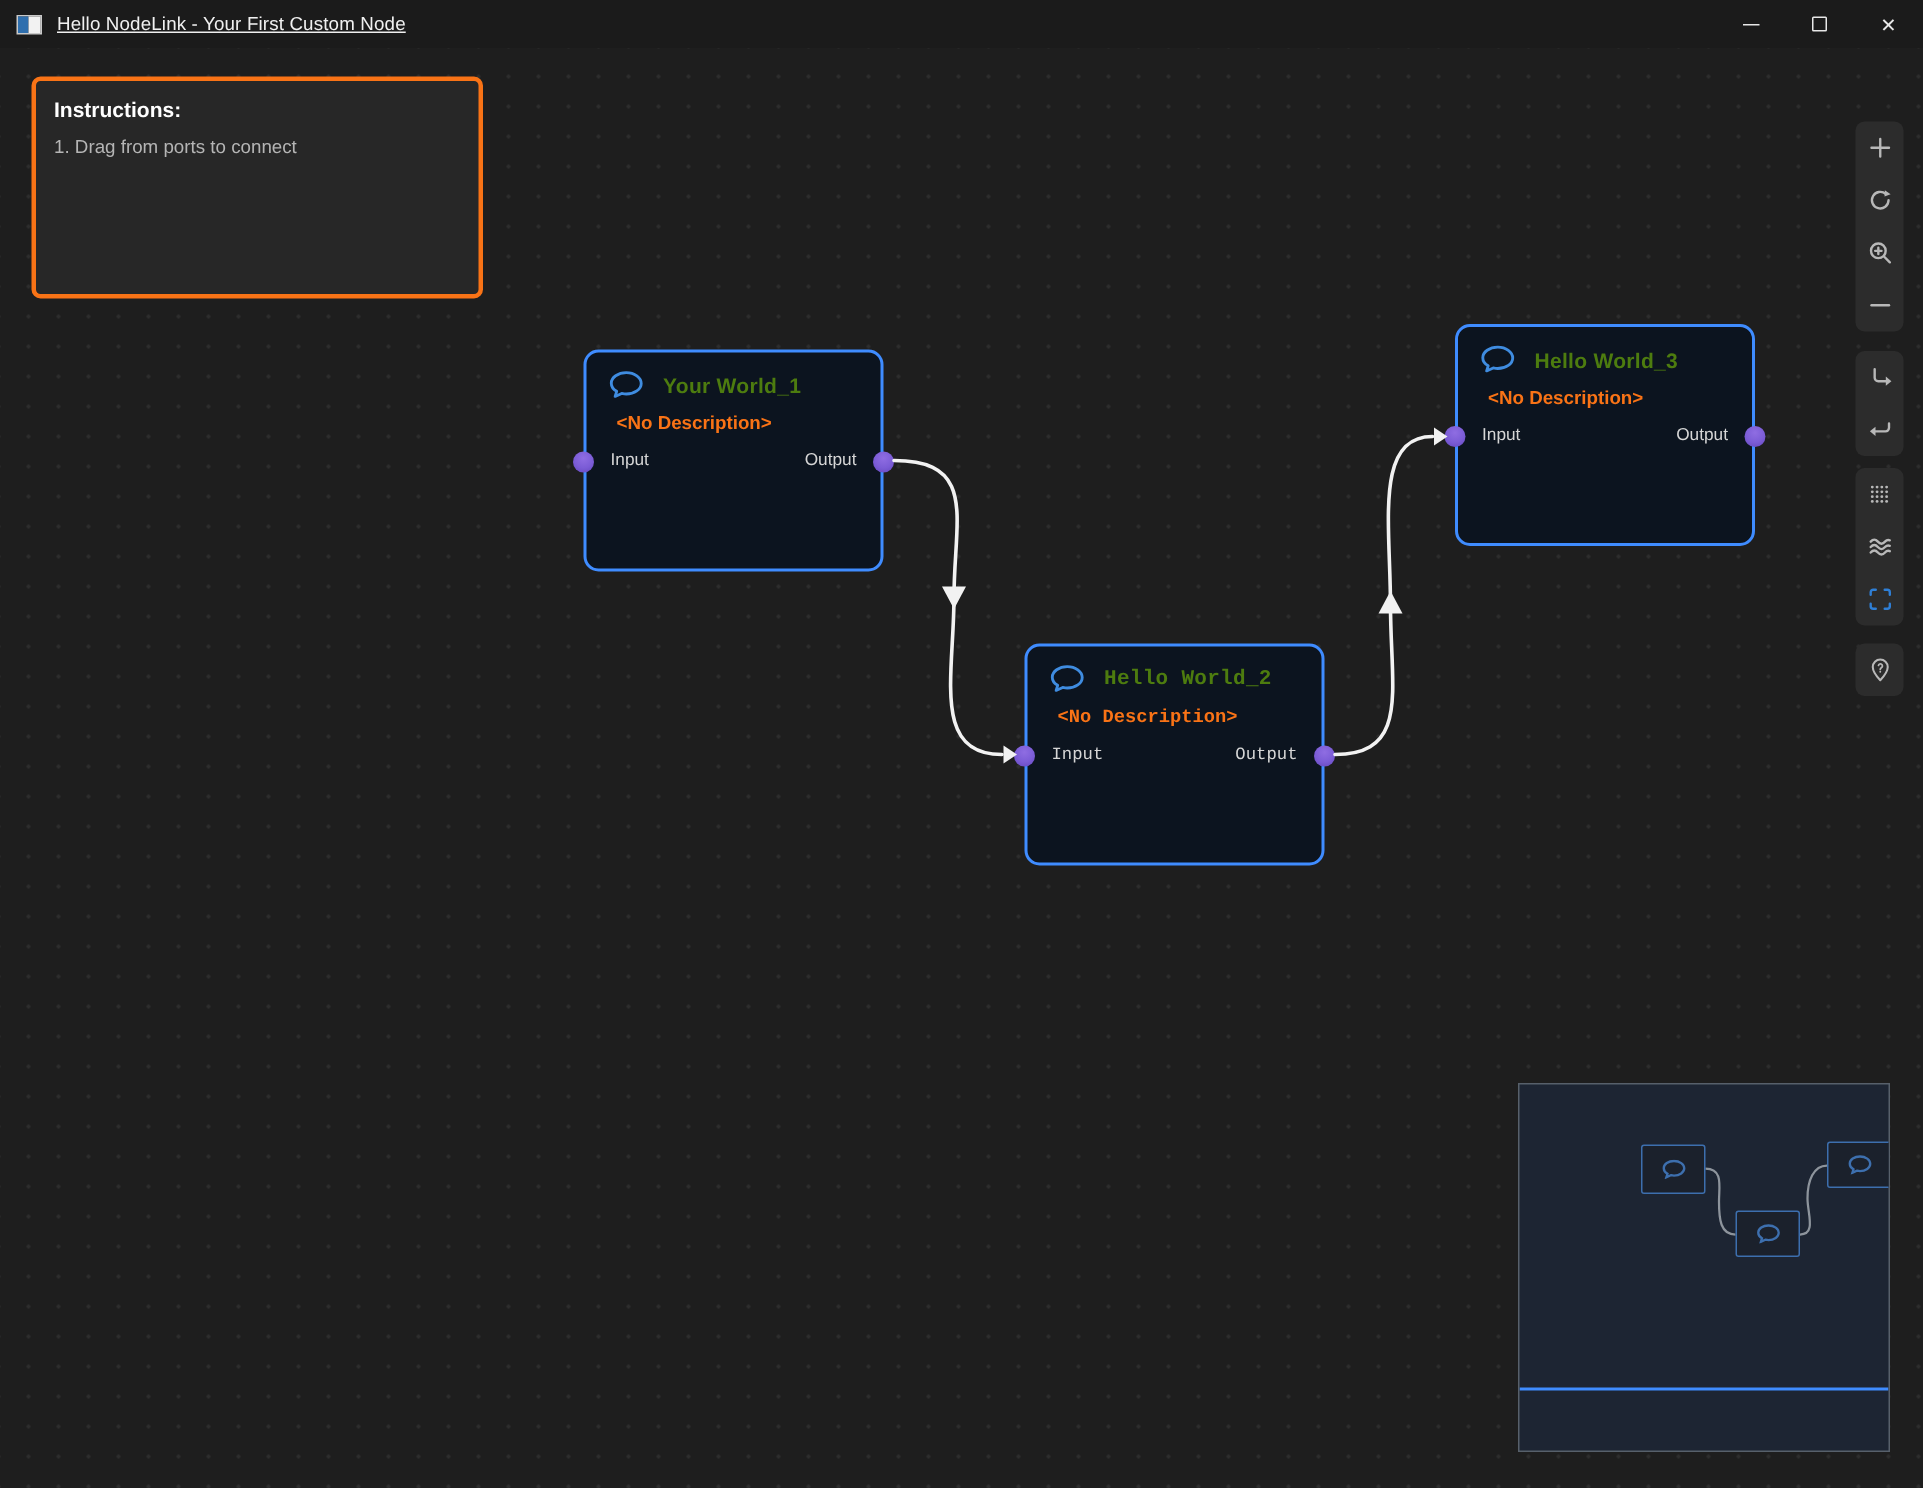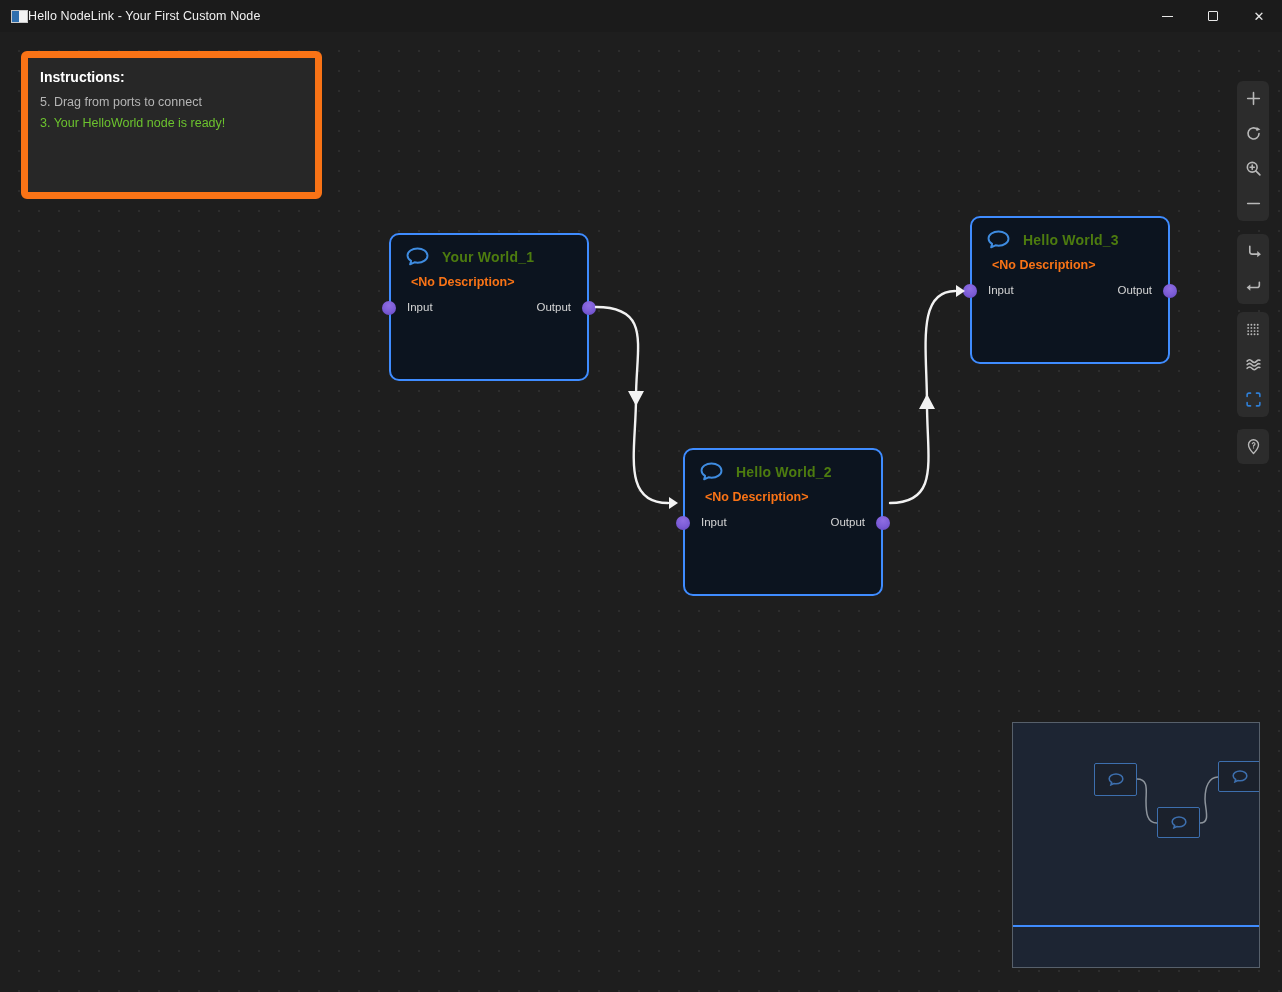--- a/index.html
+++ b/index.html
@@ -17,50 +17,50 @@
   html,body{width:1282px;height:992px;overflow:hidden;background:#161616;
     font-family:"Liberation Sans", sans-serif;}
   .window{position:relative;width:1282px;height:992px;background:#161616;}
 
   
   .titlebar{position:absolute;left:0;top:0;width:100%;height:32px;background:#1b1b1b;
     display:flex;align-items:center;z-index:50;}
   .app-icon{width:17px;height:13px;margin-left:11px;border:1px solid #c9c9c9;display:flex;}
   .app-icon .half-l{width:45%;height:100%;background:#2f6fae;}
   .app-icon .half-r{width:55%;height:100%;background:#f2f2f2;}
-  .win-title{color:#f0f0f0;font-size:12.5px;letter-spacing:.1px;}
+  .win-title{color:#f0f0f0;font-size:12.5px;margin-left:10px;letter-spacing:.1px;text-decoration:underline;}
   .win-controls{position:absolute;right:0;top:0;height:32px;display:flex;}
   .win-btn{width:46px;height:32px;display:flex;align-items:center;justify-content:center;color:#e8e8e8;}
   .glyph-min{width:11px;height:1px;background:#e8e8e8;}
   .glyph-max{width:10px;height:10px;border:1px solid #e8e8e8;border-radius:1px;}
   .glyph-close{font-size:13px;line-height:1;}
 
   
   .canvas{position:absolute;left:0;top:32px;width:1282px;height:960px;
     background-color:var(--canvas-bg);
     background-image:radial-gradient(#2d2d2d 1.1px, transparent 1.3px);
     background-size:20px 20px;background-position:9px 9px;}
 
   
   .instructions{position:absolute;left:21px;top:51px;width:301px;height:148px;
-    background:#272727;border:7px solid #f97316;border-radius:6px;padding:11px 12px;z-index:10;}
+    background:#272727;border:3px solid #f97316;border-radius:6px;padding:11px 12px;z-index:10;}
   .instructions h3{font-size:14px;font-weight:bold;color:#ffffff;margin-bottom:7px;}
   .instructions .line{font-size:12.5px;color:#b5b5b5;line-height:21px;}
   .instructions .line.ready{color:var(--success-green);}
 
   
   svg.wires{position:absolute;left:0;top:0;width:1282px;height:992px;z-index:6;pointer-events:none;}
   svg.wires path{stroke:var(--wire-white);stroke-width:2.4;fill:none;stroke-linecap:round;}
   svg.wires polygon{fill:var(--wire-white);}
 
   
   .node{position:absolute;width:200px;height:148px;background:var(--node-bg);
     border:2px solid #3f8cff;border-radius:10px;z-index:4;}
   .node.n1{left:389px;top:233px;}
-  .node.n2{left:683px;top:448px;}
+  .node.n2{left:683px;top:429px;font-family:Liberation Mono, monospace;}
   .node.n3{left:970px;top:216px;}
   .node .header{display:flex;align-items:center;margin:12px 0 0 15px;}
   .node .title{font-size:14px;font-weight:bold;color:#4d7c0f;margin-left:13px;letter-spacing:.2px;}
   .node .desc{font-size:12.5px;font-weight:bold;color:#f97316;margin:9px 0 0 20px;}
   .port-row{position:absolute;left:16px;right:16px;top:66px;display:flex;
     justify-content:space-between;font-size:11.5px;color:#d6d6d6;}
   .port{position:absolute;width:14px;height:14px;border-radius:50%;top:66px;
     background:radial-gradient(circle at 50% 32%, #8f6de2 0%, #7b5cd6 55%, #6446bd 100%);z-index:7;}
   .port.in{left:-9px;}
   .port.out{right:-9px;}
@@ -108,22 +108,21 @@
       <div class="win-btn">
         <span class="glyph-close">✕</span>
       </div>
     </div>
   </div>
 
   <div class="canvas"></div>
 
   <div class="instructions">
     <h3>Instructions:</h3>
-    <div class="line">5. Drag from ports to connect</div>
-    <div class="line ready">3. Your HelloWorld node is ready!</div>
+    <div class="line">1. Drag from ports to connect</div>
   </div>
 
   <div class="node n1">
     <div class="header">
       <svg width="23" height="19" viewBox="0 0 24 20">
         <path d="M12 1.5 C6.2 1.5 1.5 4.8 1.5 8.9 c0 2.3 1.5 4.4 3.8 5.7 L4.2 18.2 l4.6 -2.1 c1 .2 2.1 .4 3.2 .4 5.8 0 10.5 -3.3 10.5 -7.4 S17.8 1.5 12 1.5 Z" fill="none" stroke="#3f8ce0" stroke-width="2" stroke-linejoin="round"></path>
       </svg>
       <span class="title">Your World_1</span>
     </div>
     <div class="desc">&lt;No Description&gt;</div>

